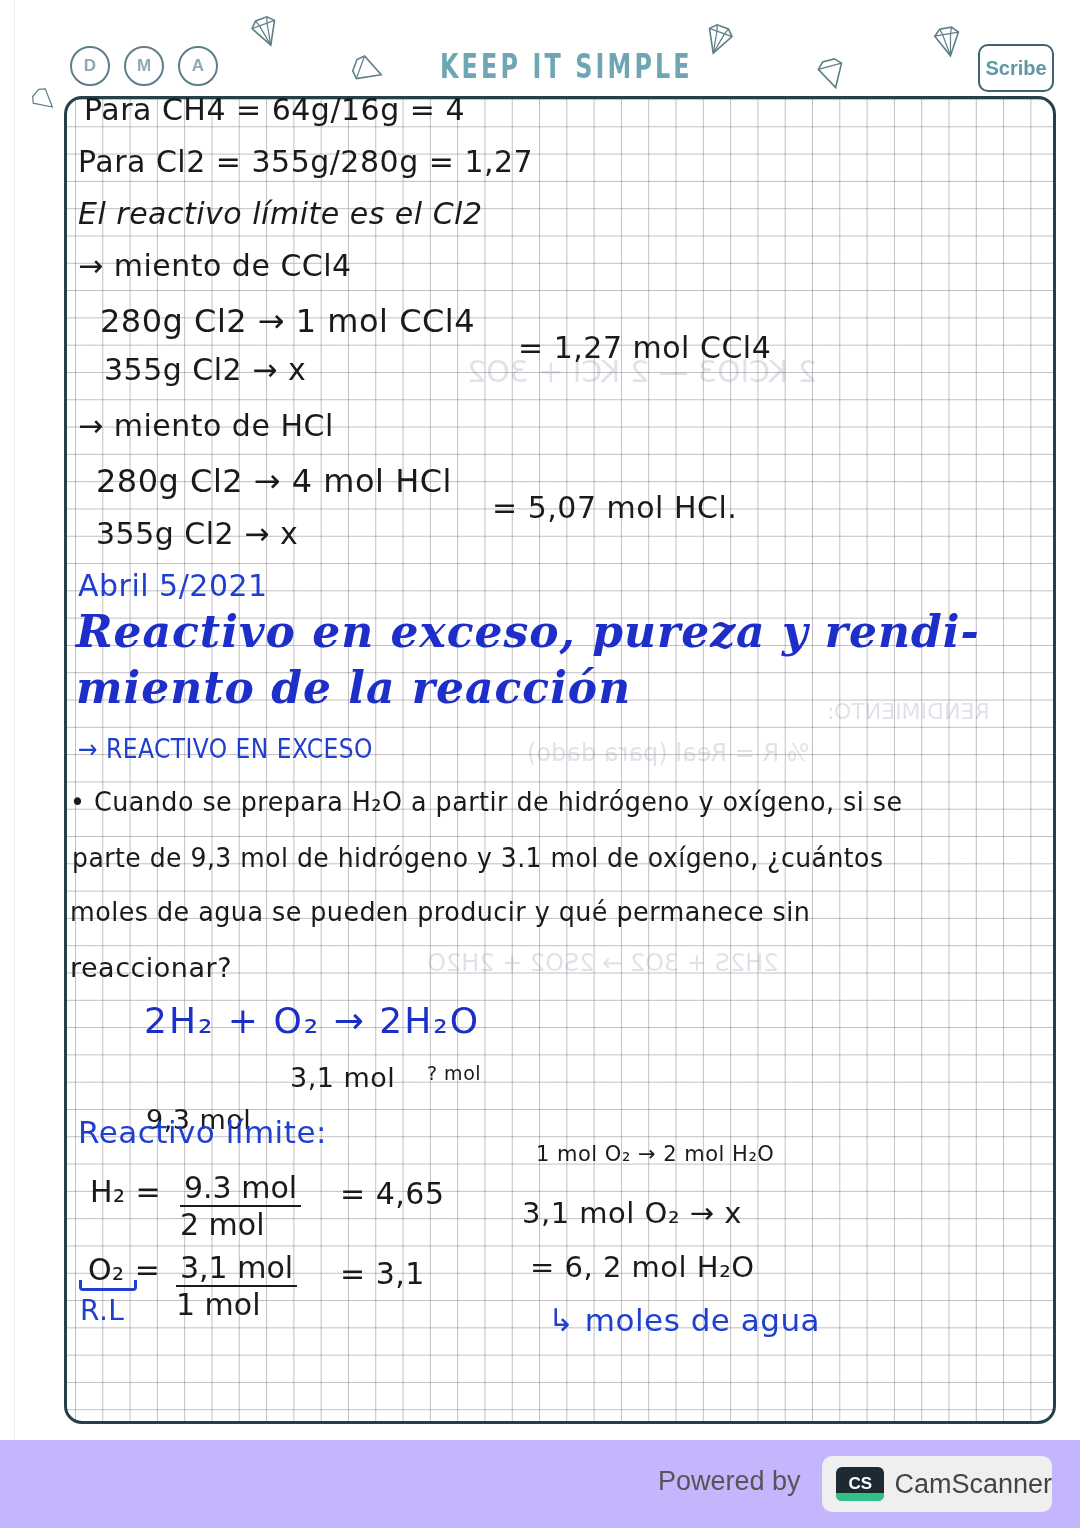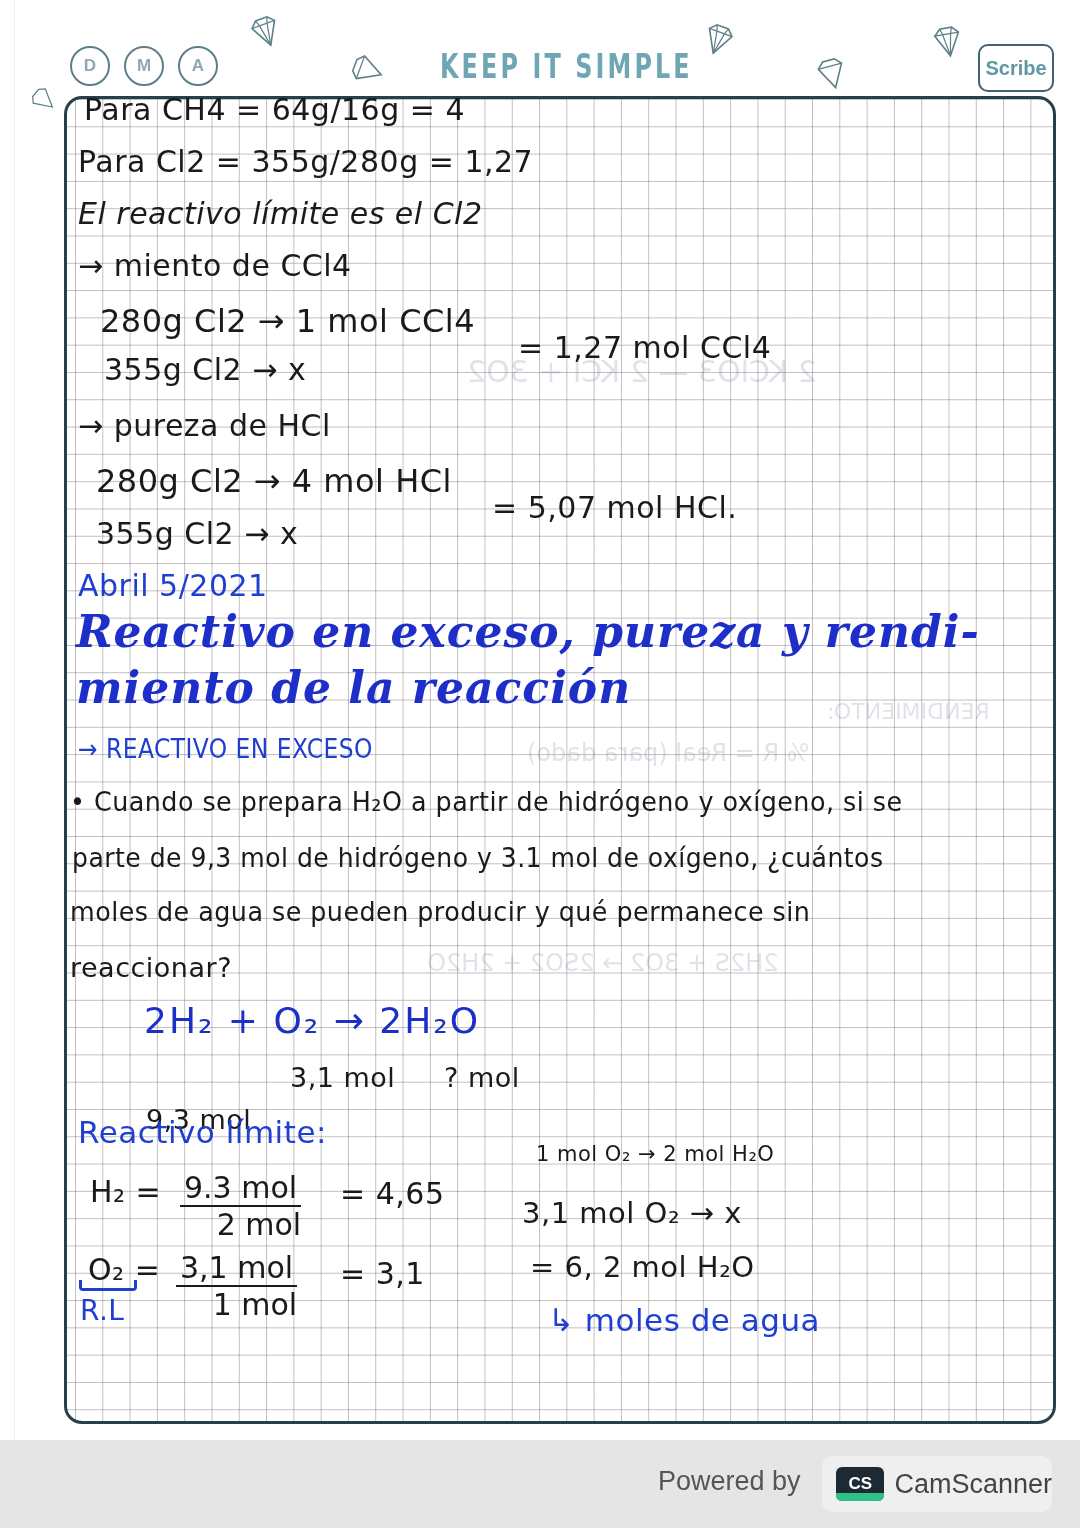--- a/index.html
+++ b/index.html
@@ -45,29 +45,29 @@
       position: absolute; white-space: nowrap; color: #1a1a1a;
       font-family: "DejaVu Sans", sans-serif; font-size: 30px; letter-spacing: 0.5px;
     }
     .hw.blue { color: #1f3fd1; }
     .hw.navy { color: #1c2fc7; }
     .cursive {
       position: absolute; white-space: nowrap; color: #1d2fc8;
       font-family: "DejaVu Serif", serif; font-style: italic; font-weight: bold; font-size: 44px;
       letter-spacing: 1px;
     }
-    .frac { position: absolute; display: flex; flex-direction: column; align-items: flex-end; }
+    .frac { position: absolute; display: flex; flex-direction: column; align-items: flex-start; }
     .frac .num { border-bottom: 2px solid #1a1a1a; padding: 0 4px; }
     .frac span { font-family: "DejaVu Sans", sans-serif; font-size: 30px; color: #1a1a1a; white-space: nowrap; }
     .rl-bracket {
       position: absolute; left: 79px; top: 1280px; width: 52px; height: 8px;
       border: 3px solid #1f3fd1; border-top: none; border-radius: 0 0 4px 4px;
     }
     .footer {
-      position: absolute; left: 0; top: 1440px; width: 1080px; height: 88px; background: #e5e5e5;
+      position: absolute; left: 0; top: 1440px; width: 1080px; height: 88px; background: #c4b5fd;
     }
     .powered { position: absolute; left: 658px; top: 26px; font-size: 27px; color: #555; font-family: "Liberation Sans", sans-serif; }
     .cs-pill {
       position: absolute; left: 822px; top: 16px; width: 230px; height: 56px; border-radius: 10px;
       background: #efefef; display: flex; align-items: center;
     }
     .cs-logo {
       margin-left: 14px; width: 56px; height: 34px; border-radius: 6px; background: #1e2a33; color: #fff;
       font-weight: bold; font-size: 17px; display: flex; align-items: center; justify-content: center;
       font-family: "Liberation Sans", sans-serif; position: relative; overflow: hidden;
@@ -125,39 +125,39 @@
   <div class="ghost" style="left:760px; top:600px; font-size:22px;">RENDIMIENTO:</div>
 </div>
 
 <div class="hw" style="left:84px; top:92px;">Para CH4 = 64g/16g = 4</div>
 <div class="hw" style="left:78px; top:144px;">Para Cl2 = 355g/280g = 1,27</div>
 <div class="hw" style="left:78px; top:196px;font-style:italic;">El reactivo límite es el Cl2</div>
 <div class="hw" style="left:78px; top:248px;">→ miento de CCl4</div>
 <div class="hw" style="left:100px; top:302px; font-size:32px;">280g Cl2 →  1 mol CCl4</div>
 <div class="hw" style="left:104px; top:352px;">355g Cl2 →        x</div>
 <div class="hw" style="left:518px; top:330px;">= 1,27 mol CCl4</div>
-<div class="hw" style="left:78px; top:408px;">→ pureza de HCl</div>
+<div class="hw" style="left:78px; top:408px;">→ miento de HCl</div>
 <div class="hw" style="left:96px; top:462px; font-size:32px;">280g Cl2 → 4 mol HCl</div>
 <div class="hw" style="left:96px; top:516px;">355g Cl2 →        x</div>
 <div class="hw" style="left:492px; top:490px;">= 5,07 mol HCl.</div>
 
 <div class="hw blue" style="left:78px; top:568px; font-size:30px;">Abril 5/2021</div>
 <div class="cursive" style="left:76px; top:606px;">Reactivo en exceso, pureza y rendi-</div>
 <div class="cursive" style="left:76px; top:662px;">miento de la reacción</div>
 <div class="hw blue" style="left:78px; top:734px; font-size:26px; transform:scaleX(0.9); transform-origin:left;">→ REACTIVO EN EXCESO</div>
 
 <div class="hw" style="left:70px; top:786px; font-size:27px; transform:scaleX(0.94); transform-origin:left;">• Cuando se prepara H₂O a partir de hidrógeno y oxígeno, si se</div>
 <div class="hw" style="left:72px; top:842px; font-size:27px; transform:scaleX(0.93); transform-origin:left;">parte de 9,3 mol de hidrógeno y 3.1 mol de oxígeno, ¿cuántos</div>
 <div class="hw" style="left:70px; top:896px; font-size:27px; transform:scaleX(0.94); transform-origin:left;">moles de agua se pueden producir y qué permanece sin</div>
 <div class="hw" style="left:70px; top:952px; font-size:27px;">reaccionar?</div>
 
 <div class="hw navy" style="left:144px; top:1000px; font-size:36px; letter-spacing:2px;">2H₂  + O₂ → 2H₂O</div>
 <div class="hw" style="left:146px; top:1104px; font-size:27px;">9,3 mol</div>
 <div class="hw" style="left:290px; top:1062px; font-size:27px;">3,1 mol</div>
-<div class="hw" style="left:444px; top:1062px; font-size:27px;">? mol</div>
+<div class="hw" style="left:427px; top:1062px; font-size:19px;">? mol</div>
 
 <div class="hw blue" style="left:78px; top:1114px; font-size:31px;">Reactivo límite:</div>
 
 <div class="hw" style="left:90px; top:1174px;">H₂ =</div>
 <div class="frac" style="left:180px; top:1170px;">
   <span class="num">9.3 mol</span>
   <span>2 mol</span>
 </div>
 <div class="hw" style="left:340px; top:1176px;">= 4,65</div>
 

